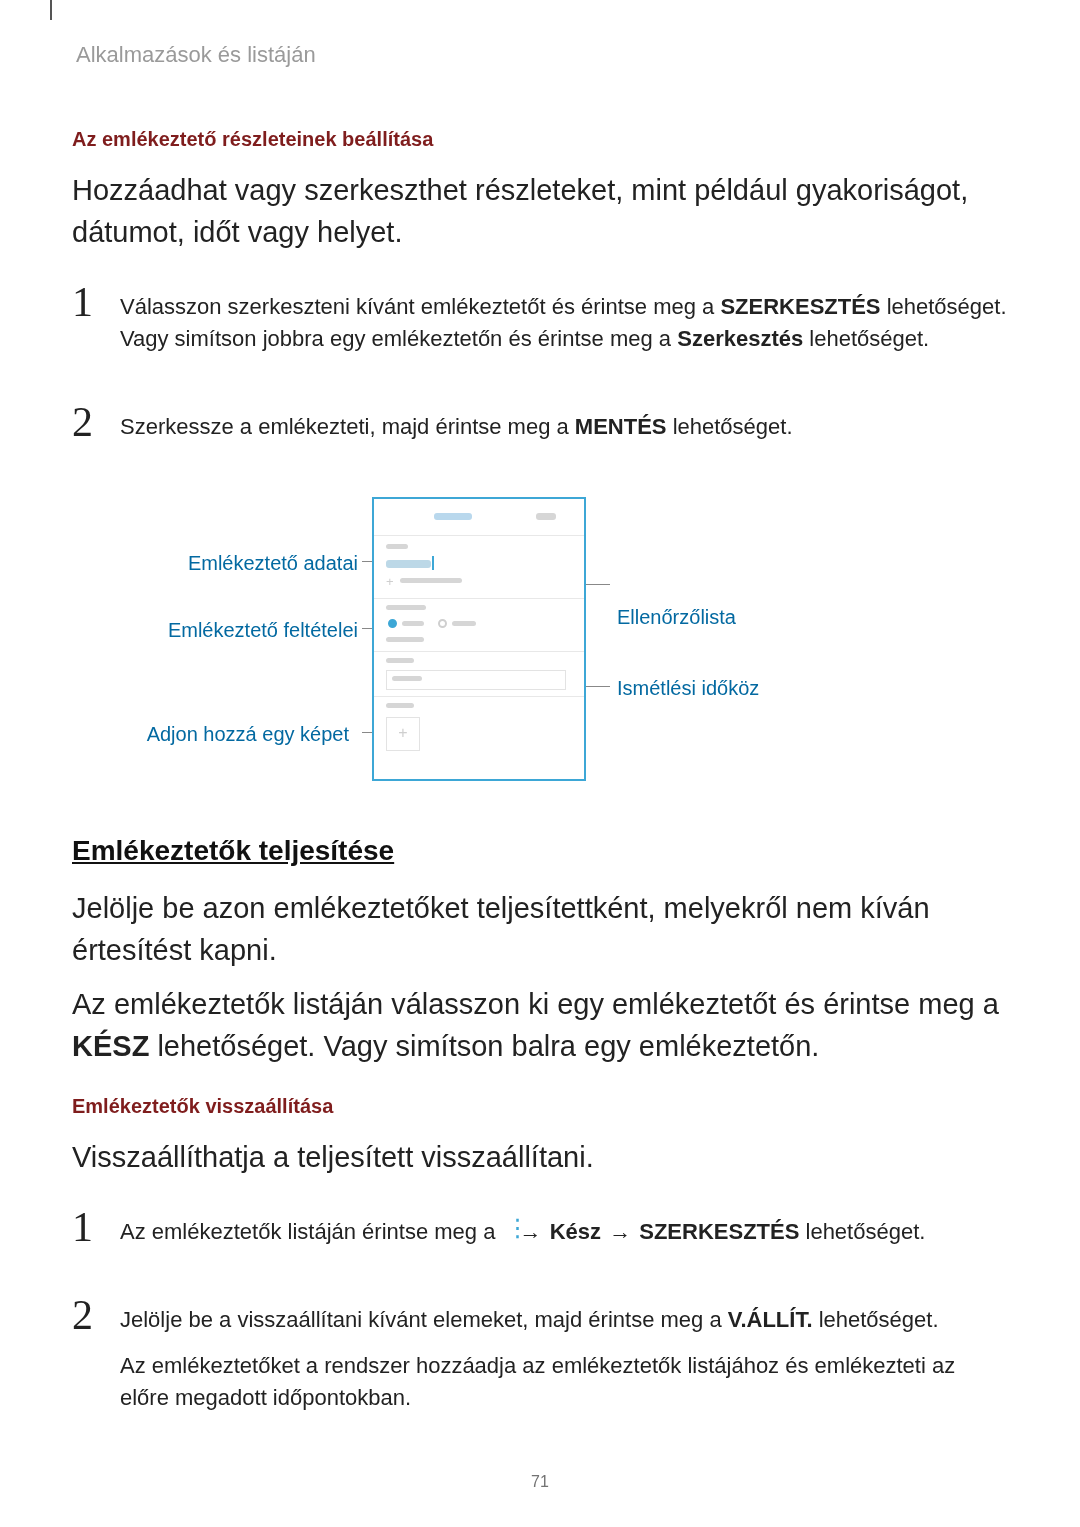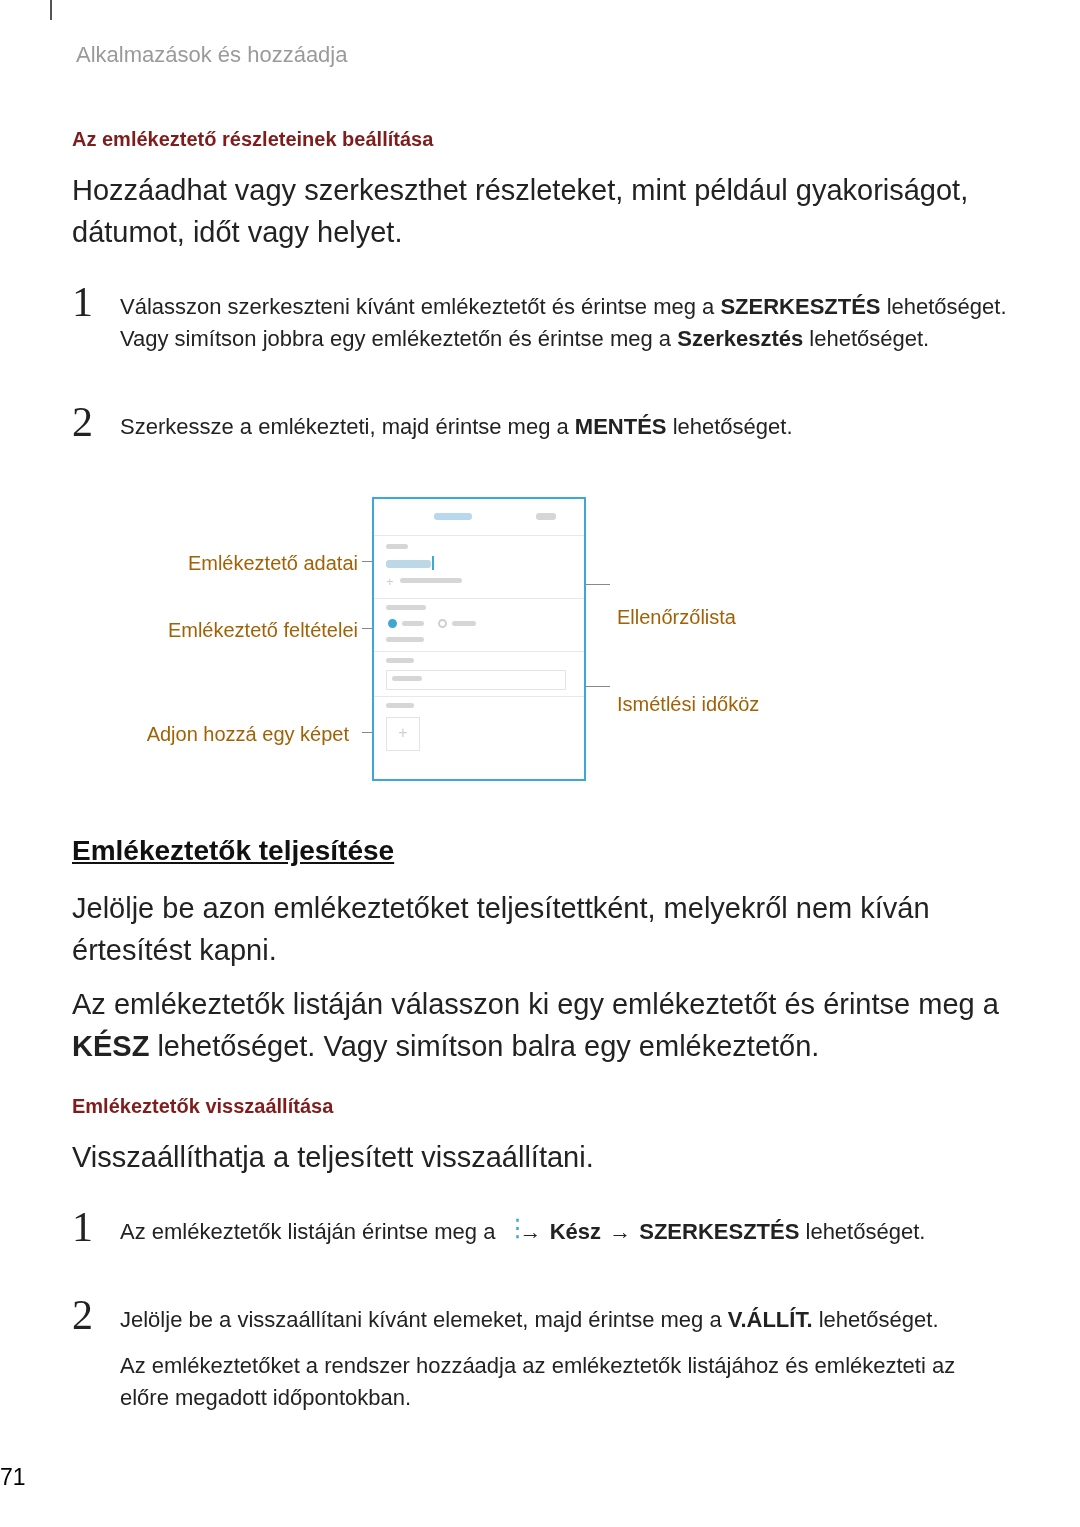--- a/index.html
+++ b/index.html
@@ -143,39 +143,39 @@
     border: 1px solid #e3e3e3;
     color: #cfcfcf;
     font-size: 16px;
     line-height: 30px;
     text-align: center;
   }
 
   .callout {
     position: absolute;
     font-size: 20px;
-    color: #a16207;
+    color: #0369a1;
     white-space: nowrap;
   }
   .leader {
     position: absolute;
     background: #888;
     height: 1px;
   }
   .cl-left { text-align: right; }
   .cl-reminder-data { left: 48px; top: 63px; width: 238px; }
   .ld-reminder-data-h { left: 290px; top: 72px; width: 20px; }
   .cl-reminder-cond { left: 48px; top: 130px; width: 238px; }
   .ld-reminder-cond-h { left: 290px; top: 139px; width: 20px; }
   .cl-add-image { left: 39px; top: 234px; width: 238px; }
   .ld-add-image-h { left: 290px; top: 243px; width: 20px; }
   .cl-checklist { left: 545px; top: 86px; margin-top: 31px; }
   .ld-checklist-h { left: 480px; top: 95px; width: 58px; }
   .ld-checklist-v { position:absolute; left: 480px; top: 55px; width:1px; height:40px; background:#888;}
-  .cl-interval { left: 545px; top: 204px; }
+  .cl-interval { left: 545px; top: 188px; }
   .ld-interval-h { left: 502px; top: 197px; width: 36px; }
 
   .inline-icon {
     display: inline-block;
     vertical-align: -3px;
     width: 8px;
     position: relative;
     height: 22px;
     margin: 0 4px;
   }
@@ -185,31 +185,32 @@
     left: 0; top: -4px;
     font-size: 24px;
     color: #3da7d6;
     line-height: 1;
   }
   .arrow { margin: 0 2px; }
   .page-num {
     position: absolute;
     left: 0; right: 0;
     bottom: 36px;
-    font-size: 23px;
-    color: #000000;
+    text-align: center;
+    font-size: 16px;
+    color: #737373;
   }
 </style>
 </head>
 <body>
 
 <div class="page">
   <div class="top-tick"></div>
 
-  <div class="running-head">Alkalmazások és hozzáadja</div>
+  <div class="running-head">Alkalmazások és listáján</div>
 
   <div class="h2-grey">Az emlékeztető részleteinek beállítása</div>
   <p class="body-text">Hozzáadhat vagy szerkeszthet részleteket, mint például gyakoriságot, dátumot, időt vagy helyet.</p>
 
   <ol class="numlist">
     <li>
       <span class="big-num">1</span>
       <div class="li-body">
         <p>
           <span>Válasszon szerkeszteni kívánt emlékeztetőt és érintse meg a </span><strong>SZERKESZTÉS</strong><span> lehetőséget. Vagy simítson jobbra egy emlékeztetőn és érintse meg a </span><strong>Szerkesztés</strong><span> lehetőséget.</span>

